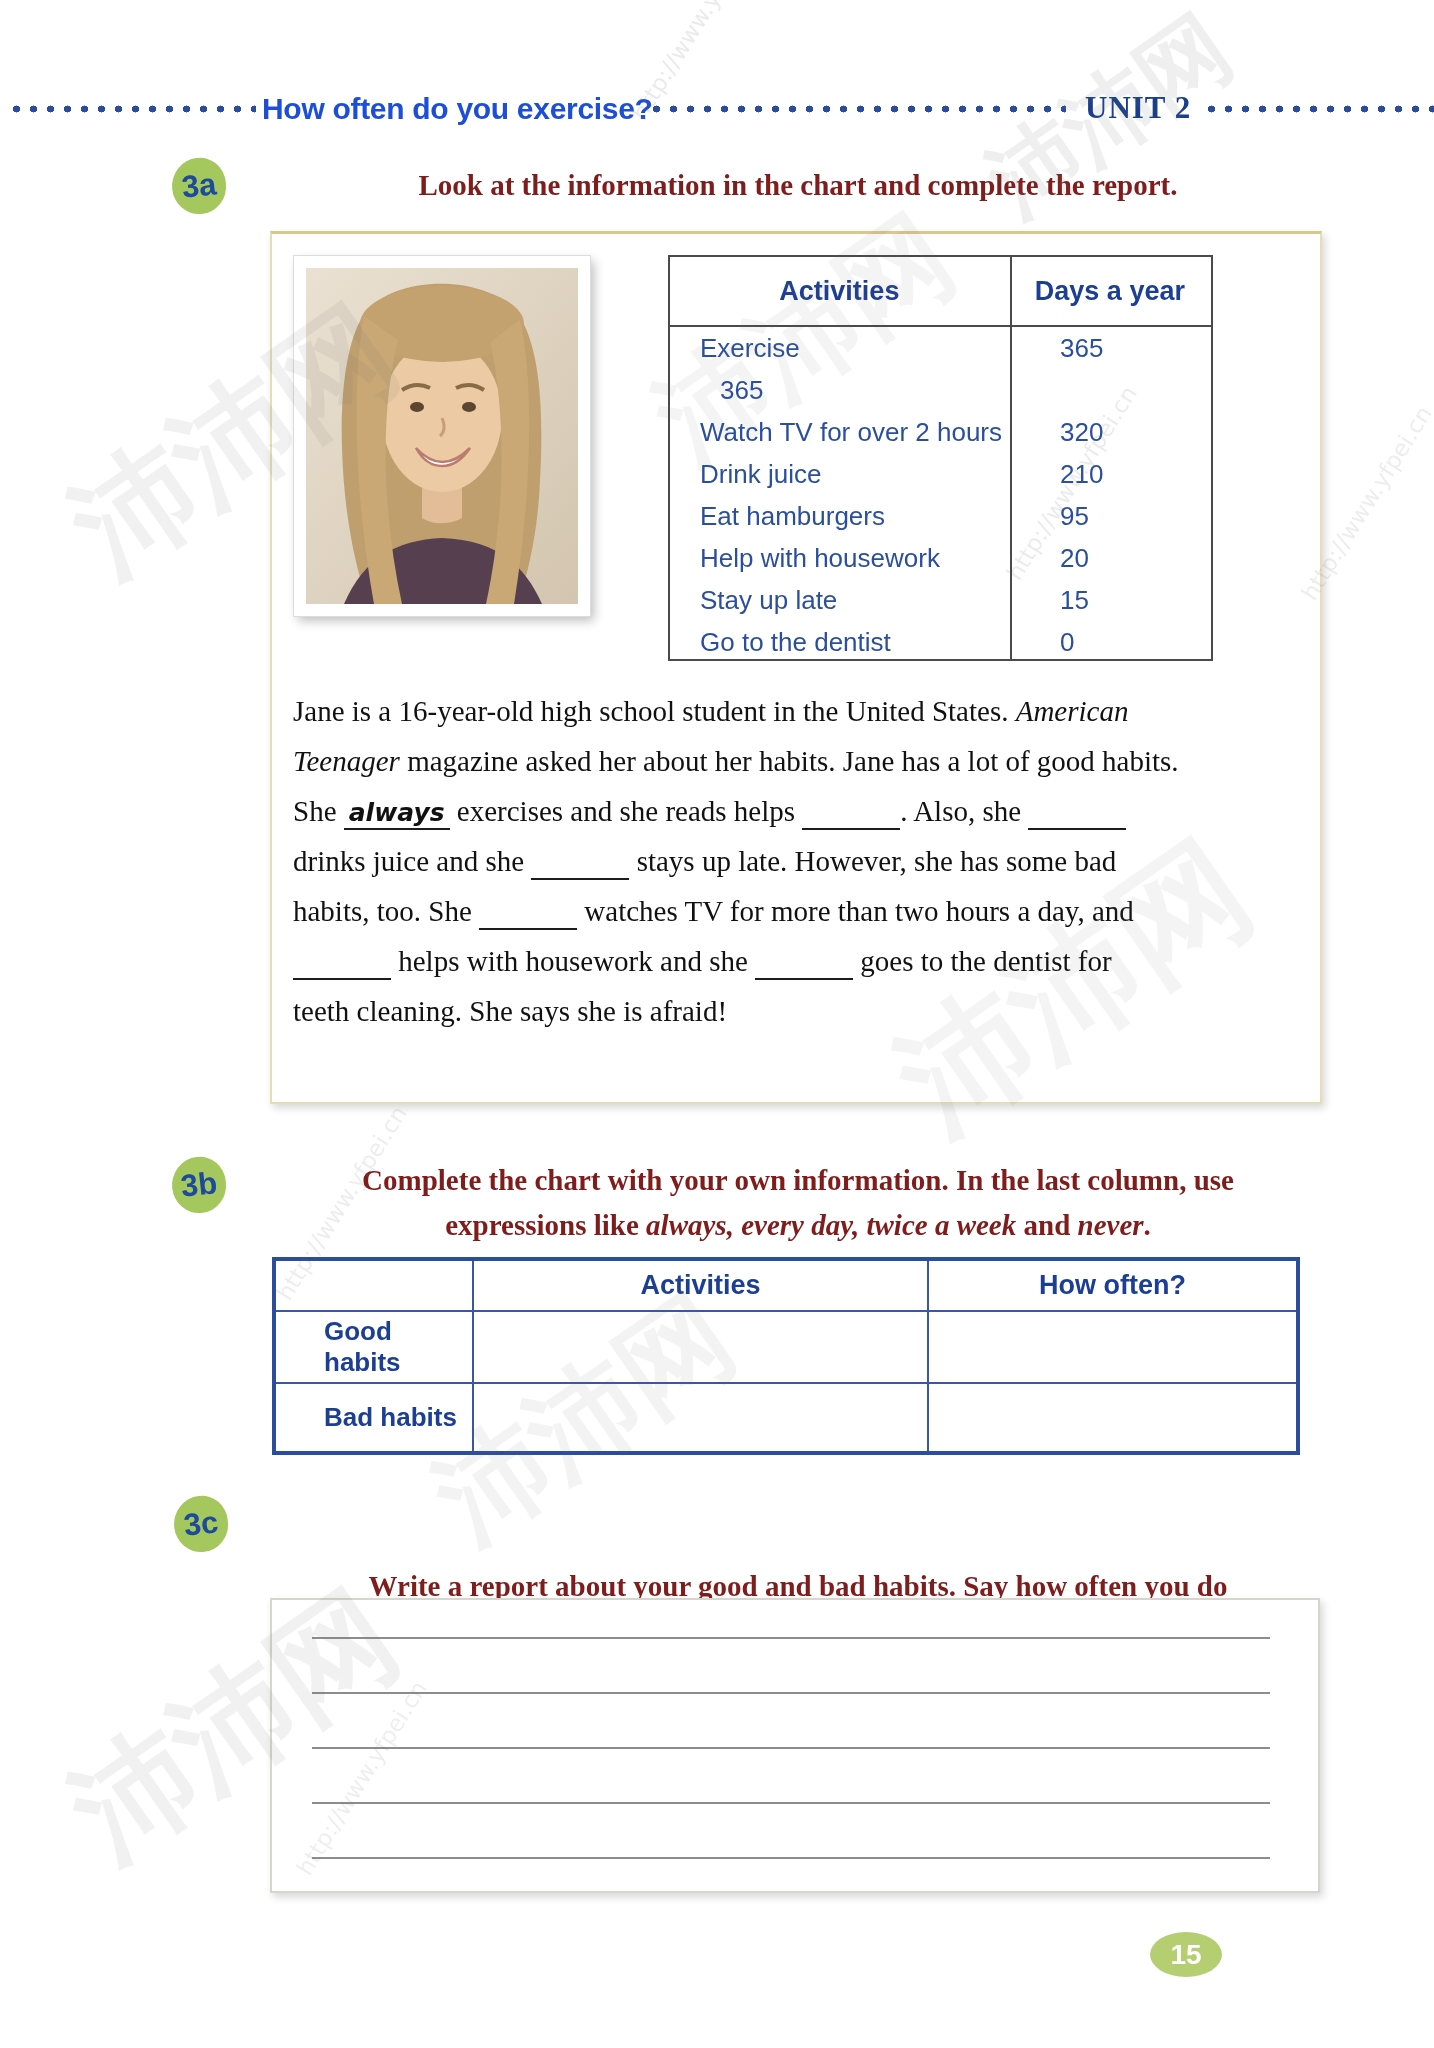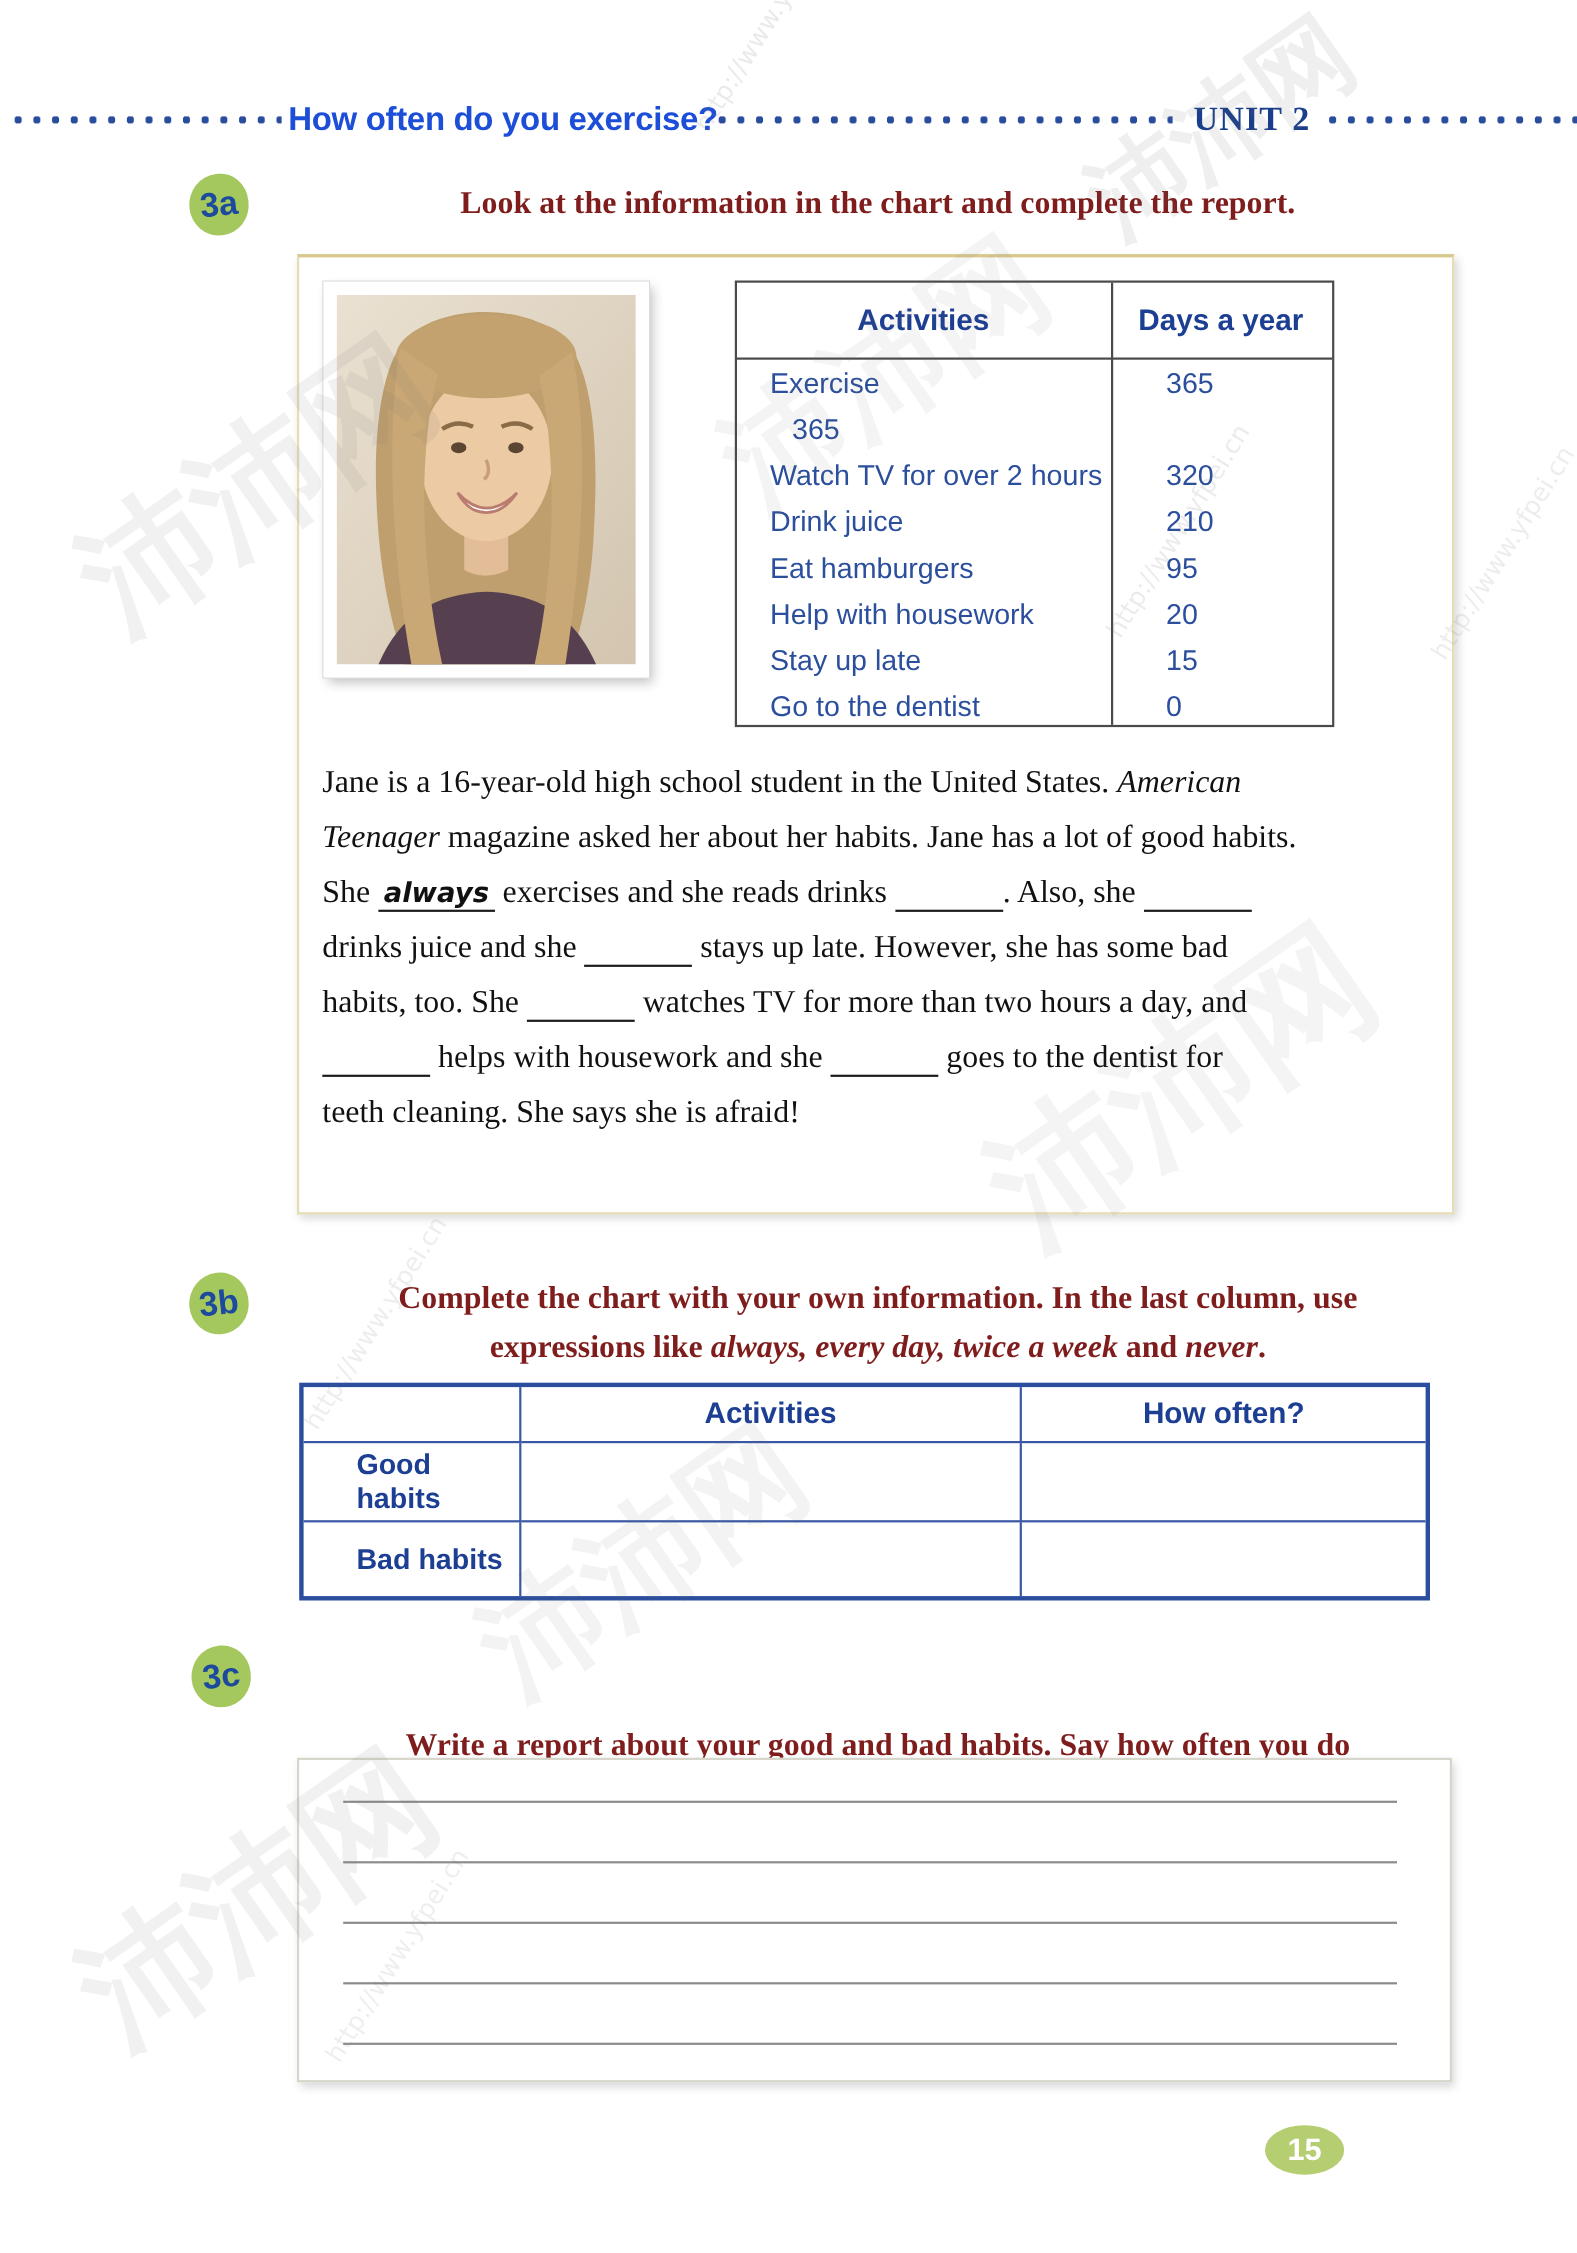--- a/index.html
+++ b/index.html
@@ -192,21 +192,21 @@
       </div>
       <div class="t3a-row">
         <div class="c1">Go to the dentist</div>
         <div class="c2">0</div>
       </div>
     </div>
 
     <div class="report">
       <div class="rline"><span>Jane is a 16-year-old high school student in the United States. </span><em>American</em></div>
       <div class="rline"><em>Teenager</em><span> magazine asked her about her habits. Jane has a lot of good habits.</span></div>
-      <div class="rline"><span>She </span><span class="blank filled">always</span><span> exercises and she reads drinks </span><span class="blank">&nbsp;</span><span>. Also, she </span><span class="blank">&nbsp;</span></div>
+      <div class="rline"><span>She </span><span class="blank filled">always</span><span> exercises and she reads helps </span><span class="blank">&nbsp;</span><span>. Also, she </span><span class="blank">&nbsp;</span></div>
       <div class="rline"><span>drinks juice and she </span><span class="blank">&nbsp;</span><span> stays up late. However, she has some bad</span></div>
       <div class="rline"><span>habits, too. She </span><span class="blank">&nbsp;</span><span> watches TV for more than two hours a day, and</span></div>
       <div class="rline"><span class="blank">&nbsp;</span><span> helps with housework and she </span><span class="blank">&nbsp;</span><span> goes to the dentist for</span></div>
       <div class="rline"><span>teeth cleaning. She says she is afraid!</span></div>
     </div>
   </div>
 
   <div class="badge badge-3b">3b</div>
   <div class="instr instr-3b">
     <div><span>Complete the chart with your own information. In the last column, use</span></div>

